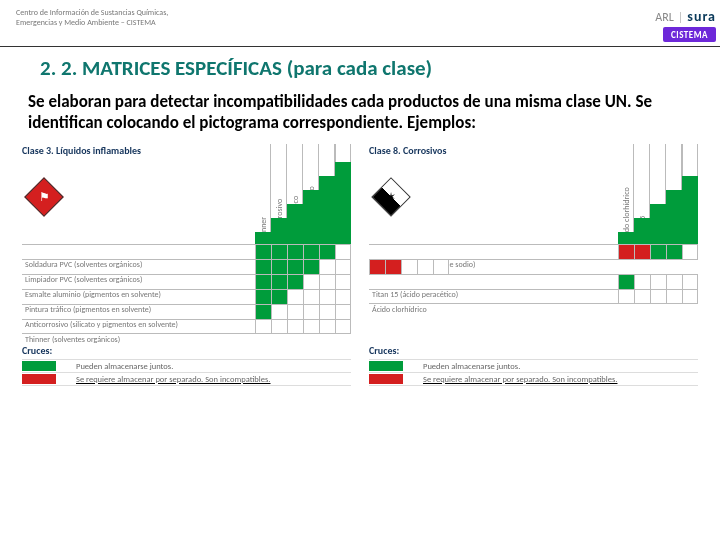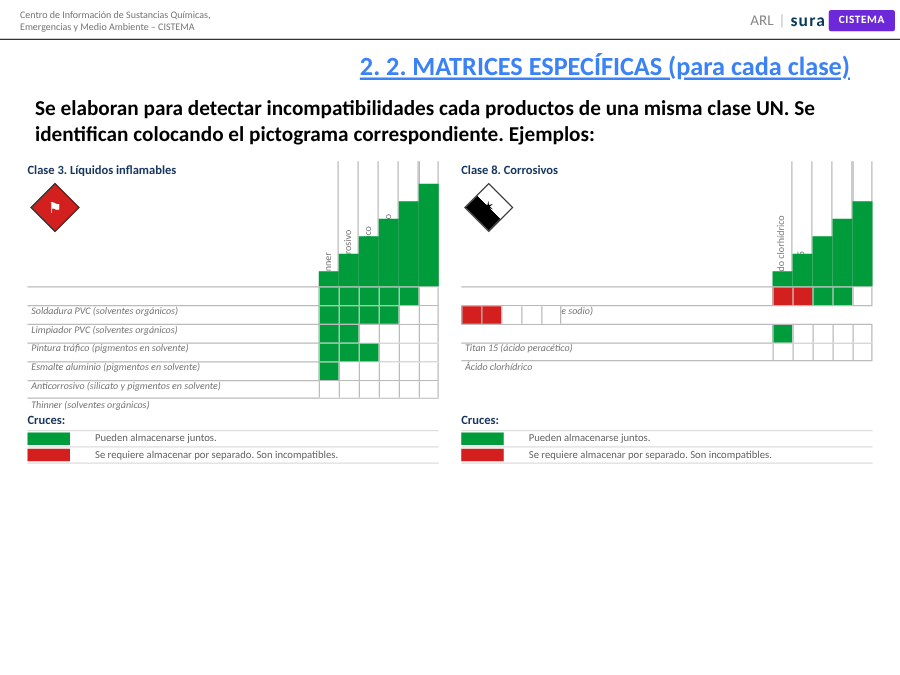--- a/index.html
+++ b/index.html
@@ -8,48 +8,47 @@
     font-family: Calibri, Arial, sans-serif;
     background: #fff; color: #000;
     position: relative;
   }
   .header {
     display: flex; justify-content: space-between; align-items: flex-start;
     padding: 8px 4px 4px 16px;
     border-bottom: 1px solid #333;
   }
   .header-left { font-size: 8px; color: #777; line-height: 1.2; }
-  .header-right { display: flex; flex-direction: row; gap: 2px; }
+  .header-right { display: flex; flex-direction: column; align-items: flex-end; gap: 2px; }
   .brand-row { display: flex; align-items: center; gap: 4px; font-size: 12px; color: #888; }
   .brand-sura { font-weight: bold; color: #0a3a5a; letter-spacing: 1px; font-size: 14px; }
   .cistema-badge { background: #6d28d9; color: #fff; font-size: 9px; font-weight: bold; padding: 2px 8px; border-radius: 2px; letter-spacing: 0.5px;}
   .title {
-    text-align: right;
+    text-align: left;
     font-size: 21px;
     font-weight: bold;
-    color: #3b82f6;
-    text-decoration: underline;
+    color: #0f766e;
     margin: 8px 40px 10px 40px;
   }
   .intro {
     font-size: 17px;
     font-weight: bold;
     color: #000;
     margin: 0 28px 10px 28px;
     line-height: 1.25;
   }
   .matrices {
     display: flex; gap: 18px; padding: 0 22px; margin-top: 6px;
   }
   .matrix { flex: 1; display: flex; flex-direction: column; }
   .matrix-head {
     display: flex; align-items: flex-start; gap: 6px; height: 100px; position: relative;
   }
   .class-block { display: flex; flex-direction: column; align-items: flex-start; }
-  .class-title { font-size: 10px; font-weight: bold; color: #17365d; margin-bottom: 4px; white-space: nowrap;}
+  .class-title { font-size: 10px; font-weight: bold; color: #17365d; margin-bottom: 20px; white-space: nowrap;}
   .hazard {
     width: 28px; height: 28px; transform: rotate(45deg);
     border: 1px solid #333;
     display: flex; align-items: center; justify-content: center;
     margin: 6px 0 0 8px;
     position: relative;
   }
   .hazard-inner { transform: rotate(-45deg); font-size: 12px; color: #fff; }
   .hazard.red { background: #d41f1f; }
   .hazard.bw {
@@ -67,34 +66,34 @@
     height: 100px;
     display: flex; align-items: center;
     justify-content: flex-start;
     width: 16px;
   }
   .matrix .col-labels .col-label:last-child { border-right: 1px solid #bbb; }
   .row { display: flex; align-items: stretch; border-top: 1px solid #bbb; height: 15px; }
   .row:last-of-type { border-bottom: 1px solid #bbb; }
   .row-label {
     flex: 1; font-size: 8px; color: #777; padding: 19px 3px;
-    display: flex; align-items: center; white-space: nowrap; overflow: hidden; font-style: italic;
+    display: flex; align-items: center; white-space: nowrap; overflow: hidden;
   }
   .cell { width: 16px; border-left: 1px solid #bbb; }
   .cell:last-child { border-right: 1px solid #bbb;}
   .g { background: #009c3b; }
   .r { background: #d41f1f; }
   .e { background: #fff; }
   .legends {
     display: flex; gap: 18px; padding: 10px 22px 0 22px;
   }
   .legend { flex: 1; }
   .legend-title { font-size: 10px; font-weight: bold; color: #17365d; margin-bottom: 2px; }
   .legend-row { display: flex; align-items: center; gap: 20px; border-top:1px solid #ddd; padding:1px 0;}
-  .legend-row:last-child { border-bottom:1px solid #ddd;}
+  .legend-row:last-child { border-bottom:1px solid #ddd;text-decoration:underline;}
   .swatch { width: 34px; height: 10px; }
   .legend-text { font-size: 8.5px; color: #666; }
   
   .stair {
     position: absolute; bottom: 0; right: 0; height: 100px;
   }
   .stair .step { position: absolute; background: #009c3b; }
 </style>
 </head>
 <body>
@@ -157,33 +156,33 @@
         <div class="row">
           <div class="row-label">Limpiador PVC (solventes orgánicos)</div>
           <div class="cell g"></div>
           <div class="cell g"></div>
           <div class="cell g"></div>
           <div class="cell g"></div>
           <div class="cell e"></div>
           <div class="cell e"></div>
         </div>
         <div class="row">
+          <div class="row-label">Esmalte aluminio (pigmentos en solvente)</div>
+          <div class="cell g"></div>
+          <div class="cell g"></div>
+          <div class="cell g"></div>
+          <div class="cell e"></div>
+          <div class="cell e"></div>
+          <div class="cell e"></div>
+        </div>
+        <div class="row">
           <div class="row-label">Pintura tráfico (pigmentos en solvente)</div>
           <div class="cell g"></div>
           <div class="cell g"></div>
           <div class="cell e"></div>
-          <div class="cell e"></div>
-          <div class="cell e"></div>
-          <div class="cell e"></div>
-        </div>
-        <div class="row">
-          <div class="row-label">Esmalte aluminio (pigmentos en solvente)</div>
-          <div class="cell g"></div>
-          <div class="cell g"></div>
-          <div class="cell g"></div>
           <div class="cell e"></div>
           <div class="cell e"></div>
           <div class="cell e"></div>
         </div>
         <div class="row">
           <div class="row-label">Anticorrosivo (silicato y pigmentos en solvente)</div>
           <div class="cell g"></div>
           <div class="cell e"></div>
           <div class="cell e"></div>
           <div class="cell e"></div>

